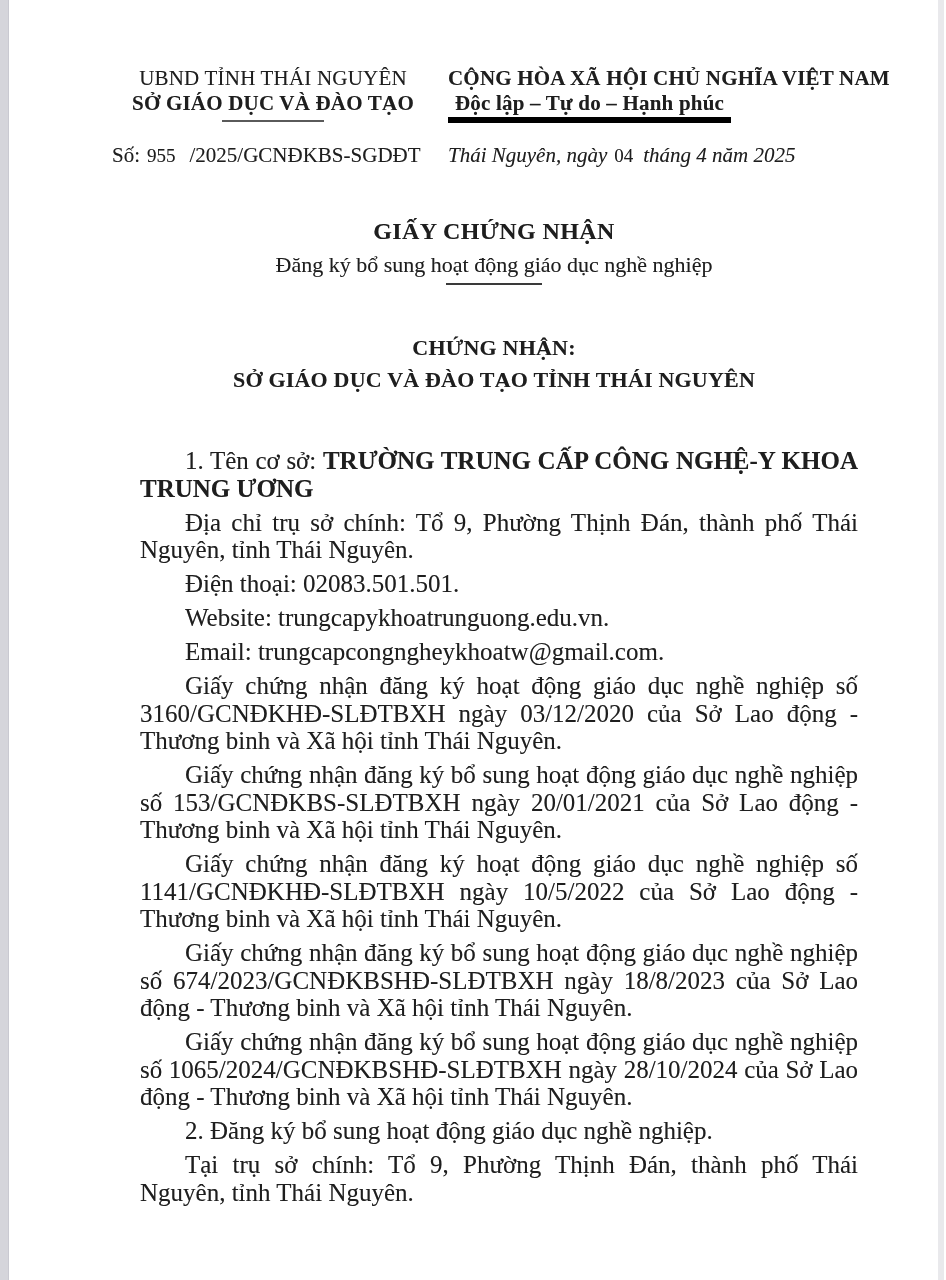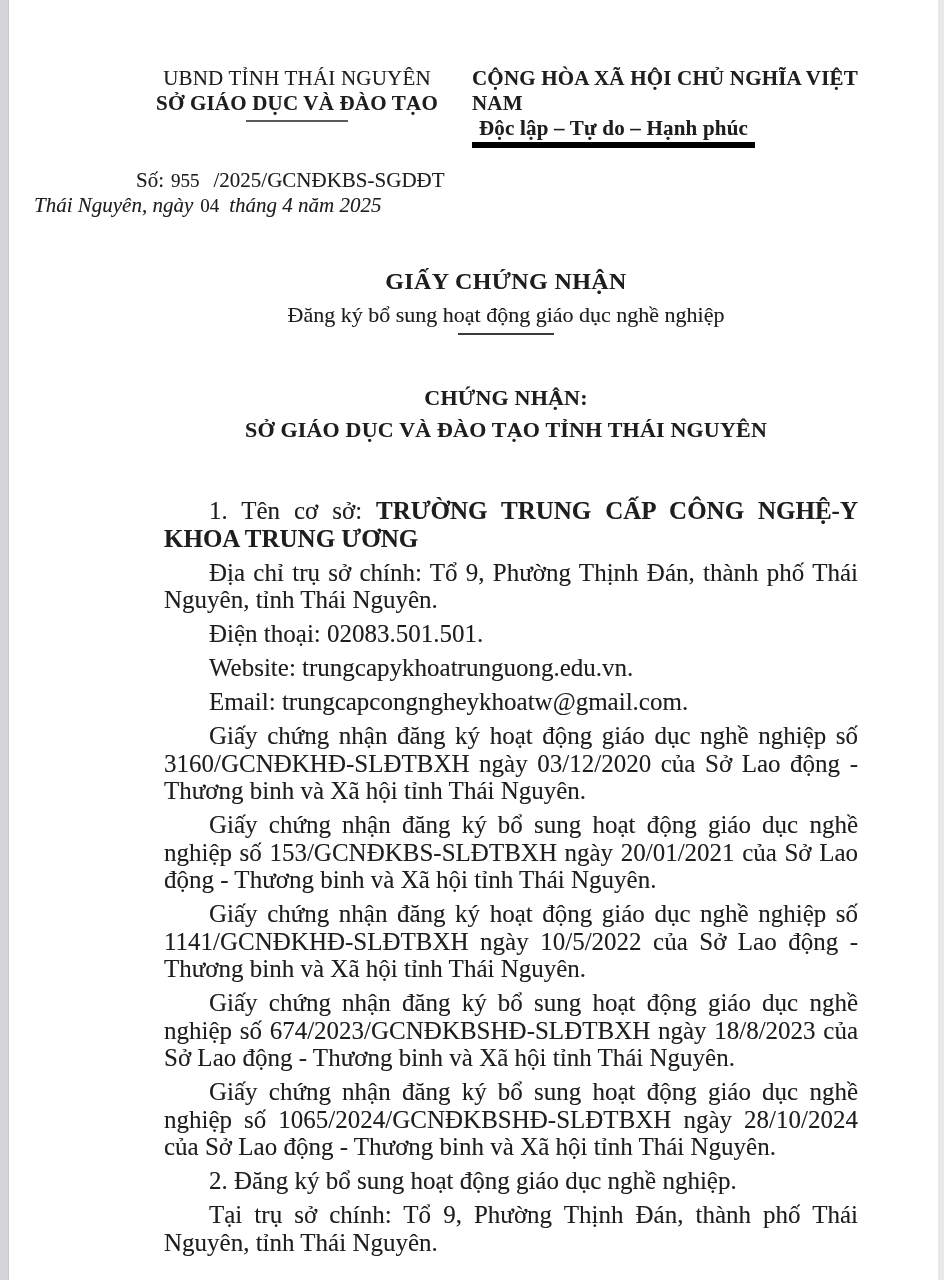--- a/index.html
+++ b/index.html
@@ -15,31 +15,31 @@
     text-shadow: 0 0 0.5px rgba(45,45,45,0.38);
   }
   .edge-left {
     position: absolute; left: 0; top: 0; width: 9px; height: 100%;
     background: #d5d5db; border-right: 1px solid #c9c9d1;
   }
   .edge-right {
     position: absolute; right: 2px; top: 0; width: 6px; height: 100%;
     background: #e9e9ec;
   }
-  .sheet { position: absolute; left: 10px; right: 8px; top: 0; bottom: 0; padding-top: 66px; padding-left: 24px; }
+  .sheet { position: absolute; left: 10px; right: 8px; top: 0; bottom: 0; padding-top: 66px; }
 
   .header-row { display: flex; }
   .col-left { width: 350px; margin-left: 88px; text-align: center; }
   .col-right { flex: 1; margin-right: 48px; }
   .h-line { font-size: 21px; line-height: 25px; letter-spacing: 0.2px; }
   .bold { font-weight: bold; }
   .short-underline { width: 102px; border-top: 2px solid #5a5a5a; margin: 4px auto 0; }
   .motto { display: inline-block; border-bottom: 6px solid #000000; padding: 0 7px 1px; }
 
-  .row2 { margin-top: 20px; flex-direction: column; }
+  .row2 { margin-top: 20px; }
   .num-line { text-align: left; padding-left: 14px; white-space: nowrap; font-size: 21px; line-height: 25px; }
   .num { font-size: 19px; margin: 0 14px 0 7px; }
   .date-line { font-style: italic; font-size: 21px; line-height: 25px; white-space: nowrap; }
   .day { font-style: normal; font-size: 19px; margin: 0 10px 0 7px; }
 
   .center-block { text-align: center; padding-left: 40px; }
   .title-block { margin-top: 50px; }
   .title { font-size: 24px; font-weight: bold; line-height: 27px; letter-spacing: 0.4px; }
   .subtitle { font-size: 22px; font-weight: normal; line-height: 26px; margin-top: 7px; }
   .subtitle-underline { width: 96px; border-top: 2px solid #3a3a3a; margin: 5px auto 0; }

